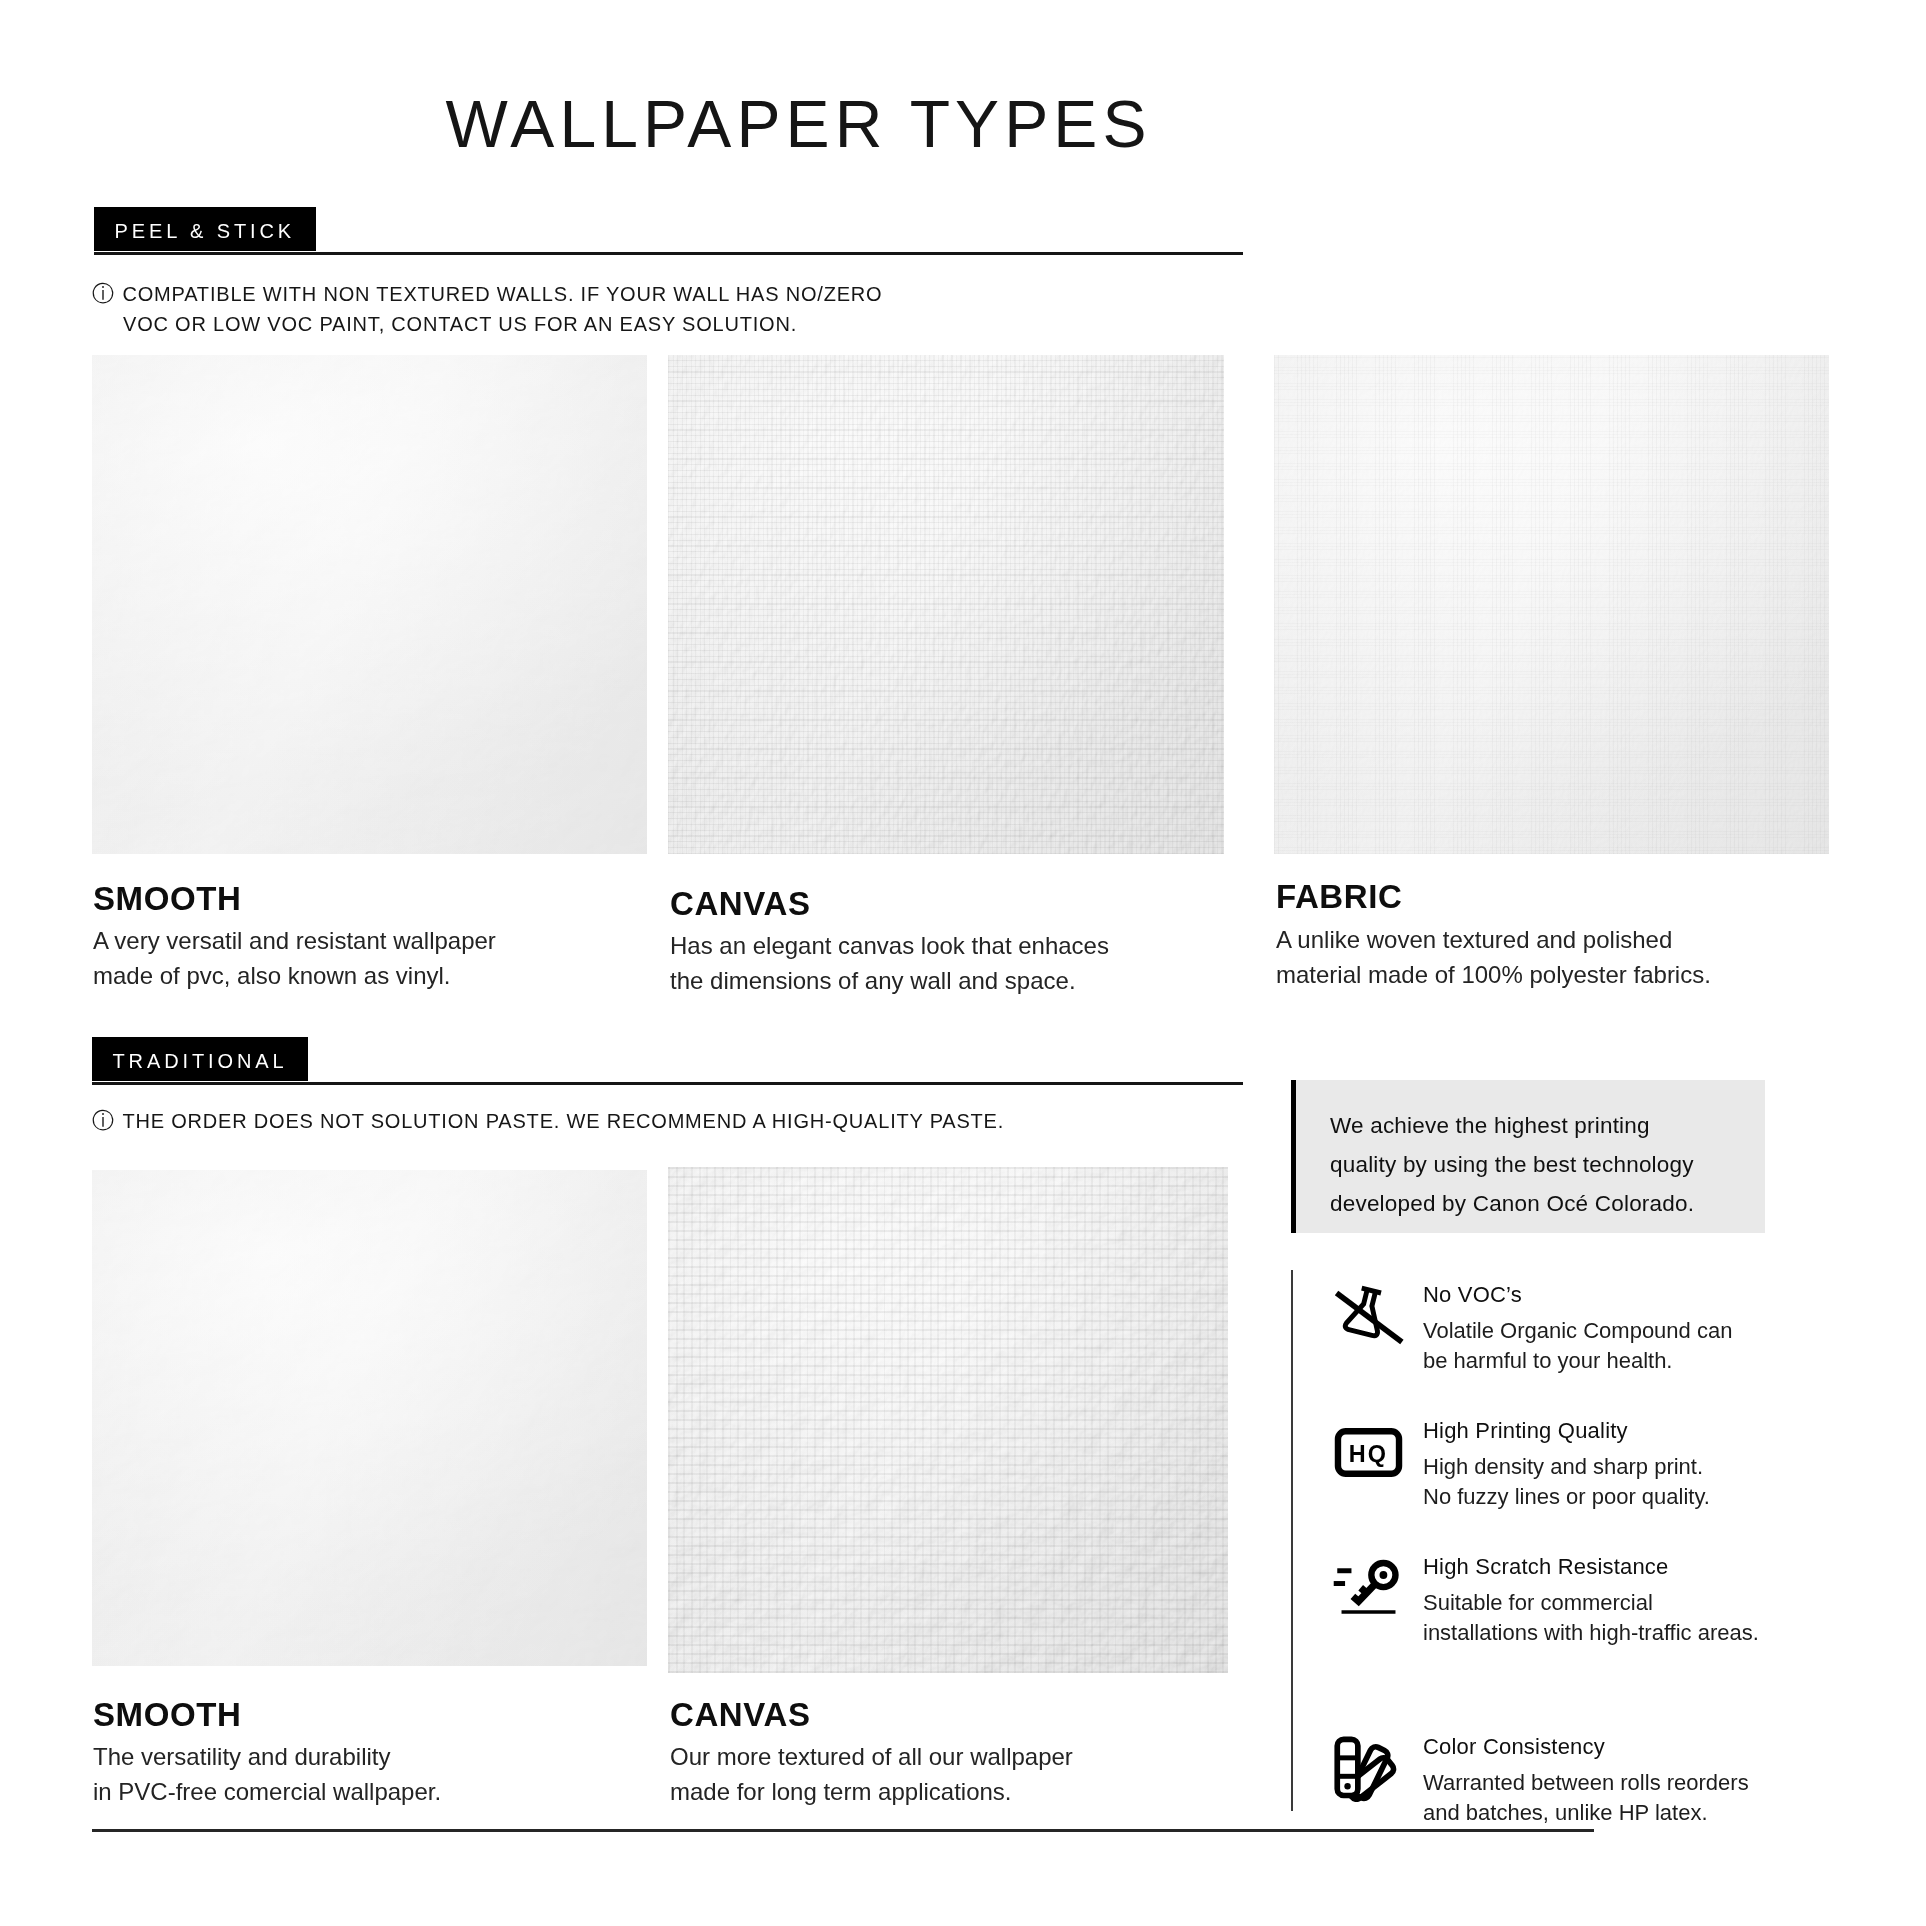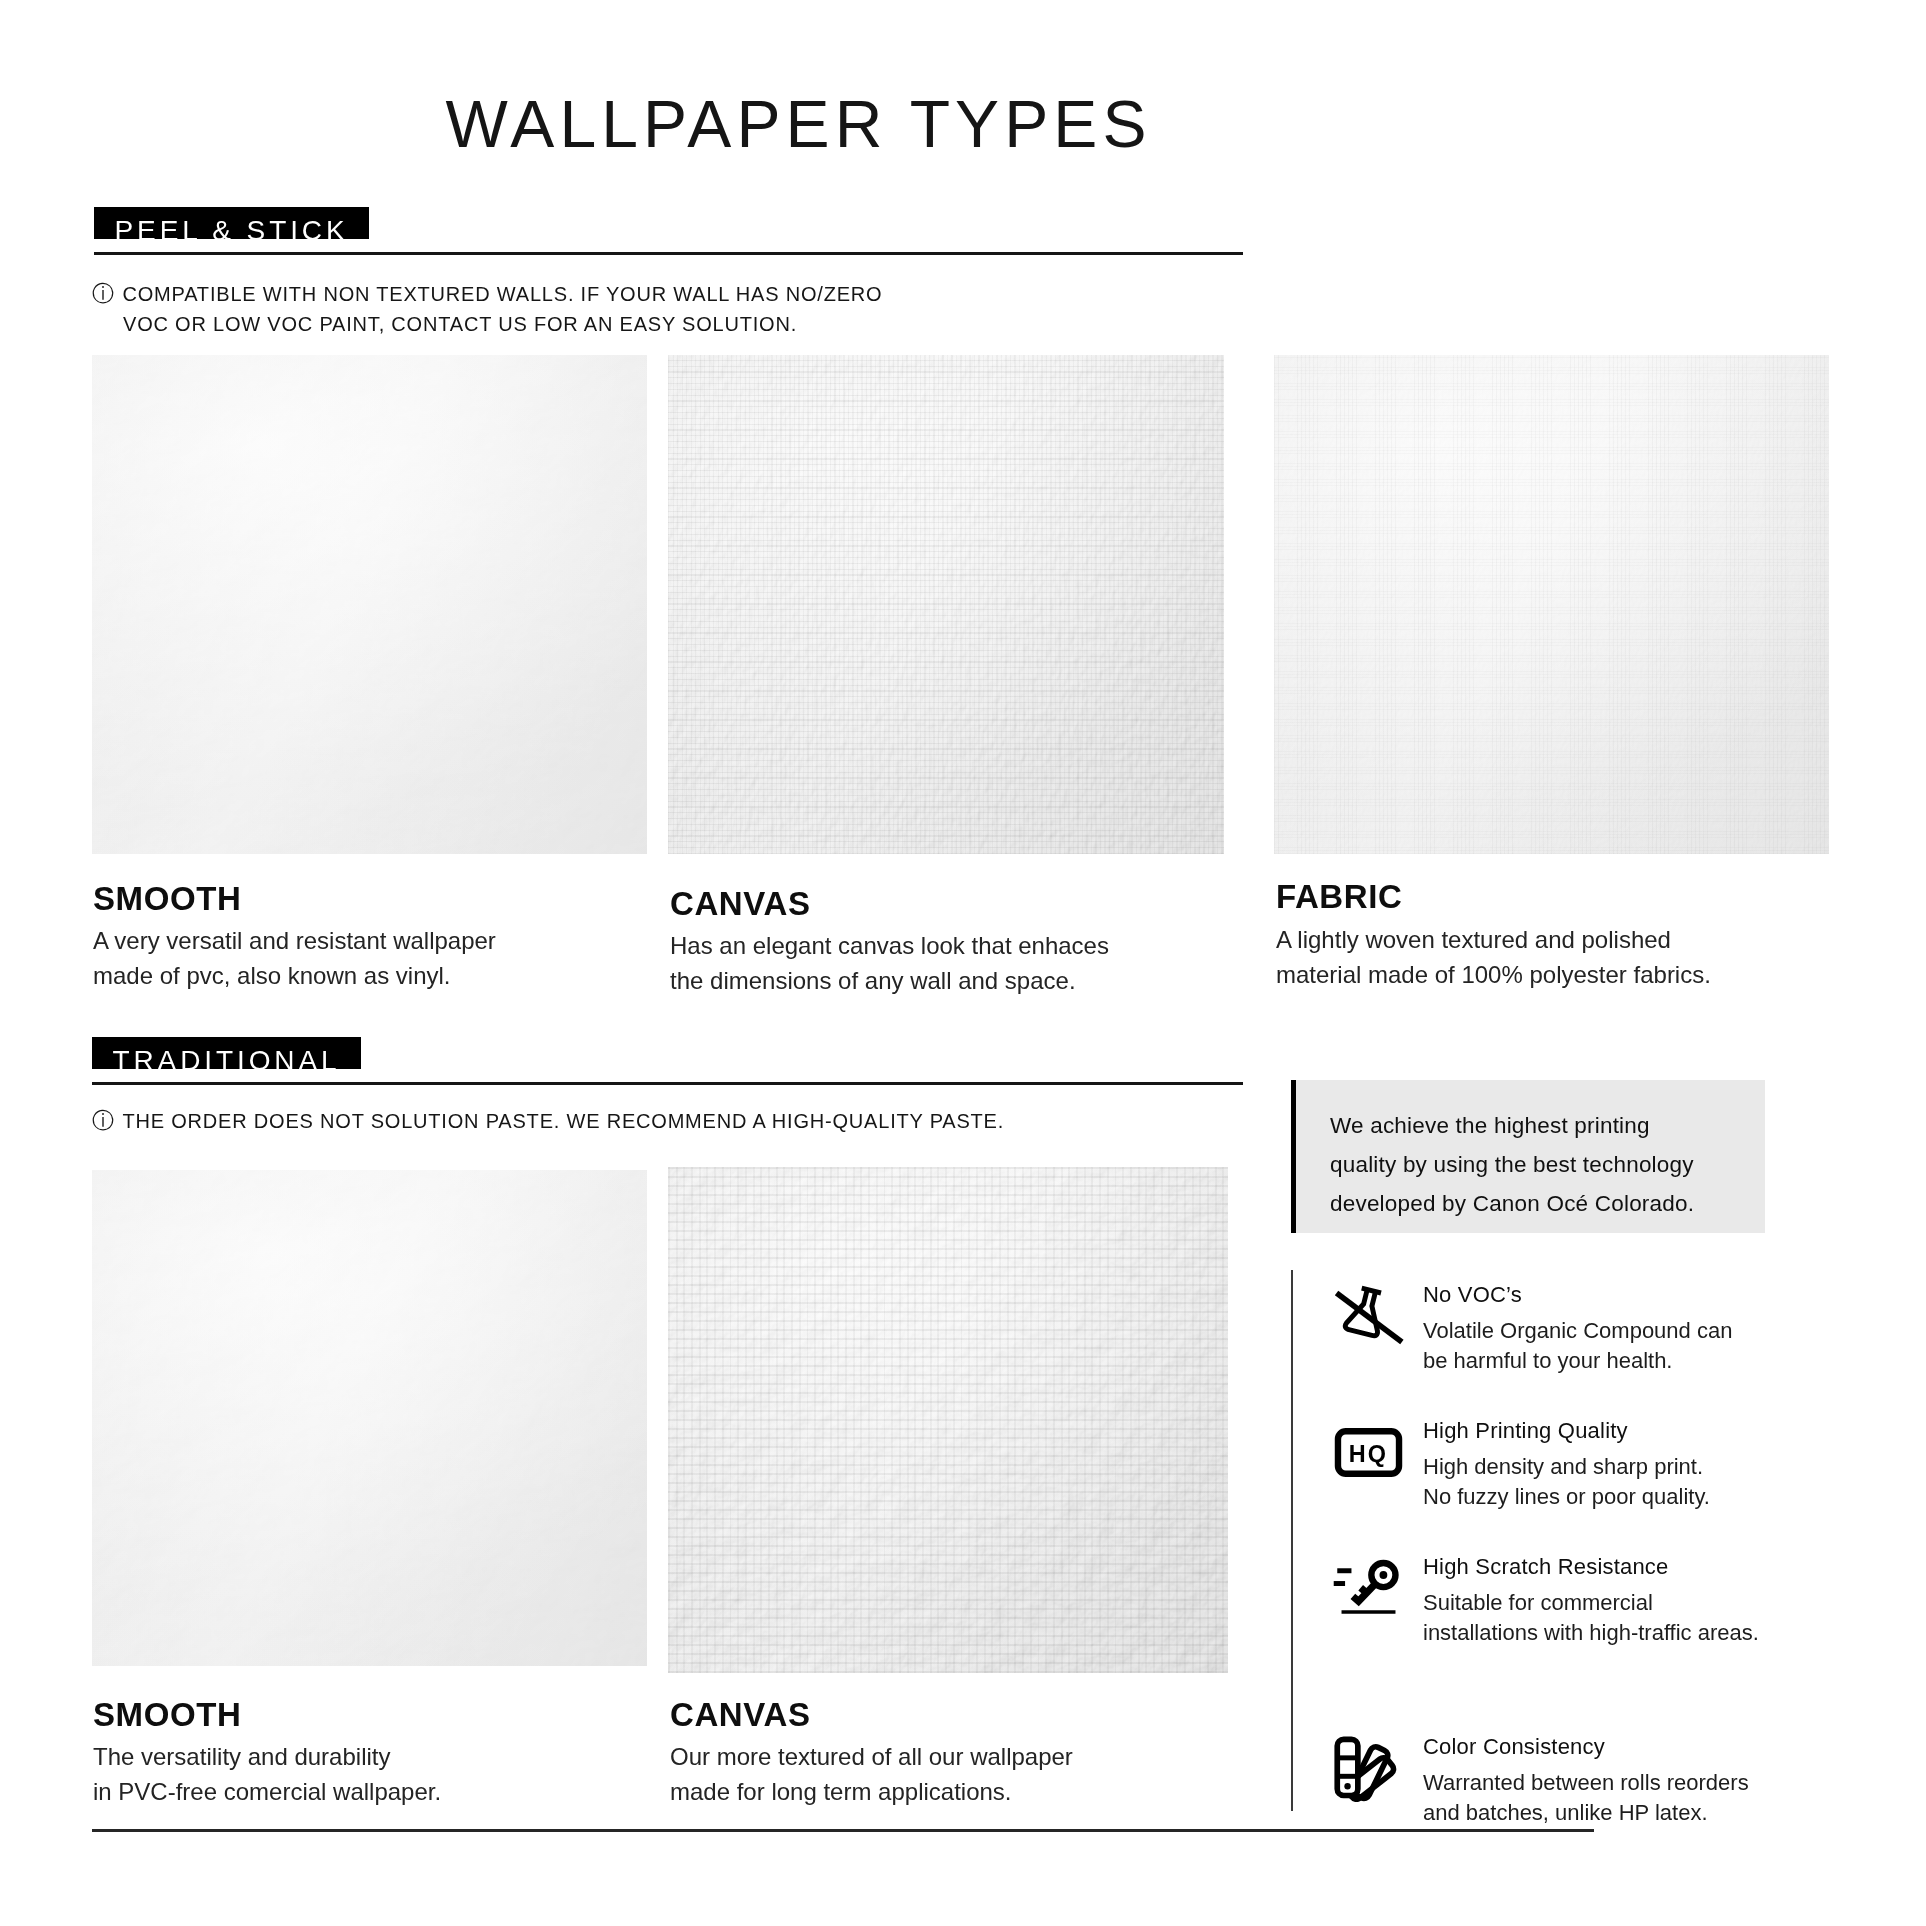--- a/index.html
+++ b/index.html
@@ -3,22 +3,22 @@
 <meta charset="utf-8">
 <style>
   html,body{margin:0;padding:0;background:#ffffff;}
   #canvas{position:relative;width:1926px;height:1926px;background:#ffffff;
           font-family:"Liberation Sans",sans-serif;color:#141414;overflow:hidden;}
 
   
   .page-title{position:absolute;left:381px;top:86px;width:835px;text-align:center;
               font-size:66px;font-weight:400;letter-spacing:5.1px;color:#151515;white-space:nowrap;}
 
-  .section-label{position:absolute;background:#000;color:#fff;font-size:28px;font-weight:400;
-                 letter-spacing:3.9px;line-height:48px;height:32px;padding:0 20.5px;white-space:nowrap;z-index:4;}
+  .section-label{position:absolute;background:#000;color:#fff;font-size:20px;font-weight:400;
+                 letter-spacing:3.9px;line-height:48px;height:44px;padding:0 20.5px;white-space:nowrap;z-index:4;}
   .label-peel{left:94px;top:207px;}
   .label-trad{left:92px;top:1037px;}
 
   .rule{position:absolute;background:#151515;height:3.2px;}
   .rule-1{left:94px;top:252px;width:1149px;}
   .rule-2{left:92px;top:1082px;width:1151px;}
   .rule-bottom{left:92px;top:1829px;width:1502px;height:2.6px;background:#262626;}
 
   .note{position:absolute;font-size:20px;letter-spacing:0.8px;line-height:30px;color:#161616;white-space:nowrap;}
   .note-1{left:92px;top:279px;}
@@ -180,21 +180,21 @@
     <span>A very versatil and resistant wallpaper</span>
     <span>made of pvc, also known as vinyl.</span>
   </div>
   <div class="card-title ct-p2">CANVAS</div>
   <div class="card-desc cd-p2">
     <span>Has an elegant canvas look that enhaces</span>
     <span>the dimensions of any wall and space.</span>
   </div>
   <div class="card-title ct-p3">FABRIC</div>
   <div class="card-desc cd-p3">
-    <span>A lightly woven textured and polished</span>
+    <span>A unlike woven textured and polished</span>
     <span>material made of 100% polyester fabrics.</span>
   </div>
 
   <div class="section-label label-trad">
     <span>TRADITIONAL</span>
   </div>
   <div class="rule rule-2"></div>
 
   <div class="note note-2">
     <span class="line1"><span class="info-glyph">ⓘ</span><span>THE ORDER DOES NOT SOLUTION PASTE. WE RECOMMEND A HIGH-QUALITY PASTE.</span></span>

